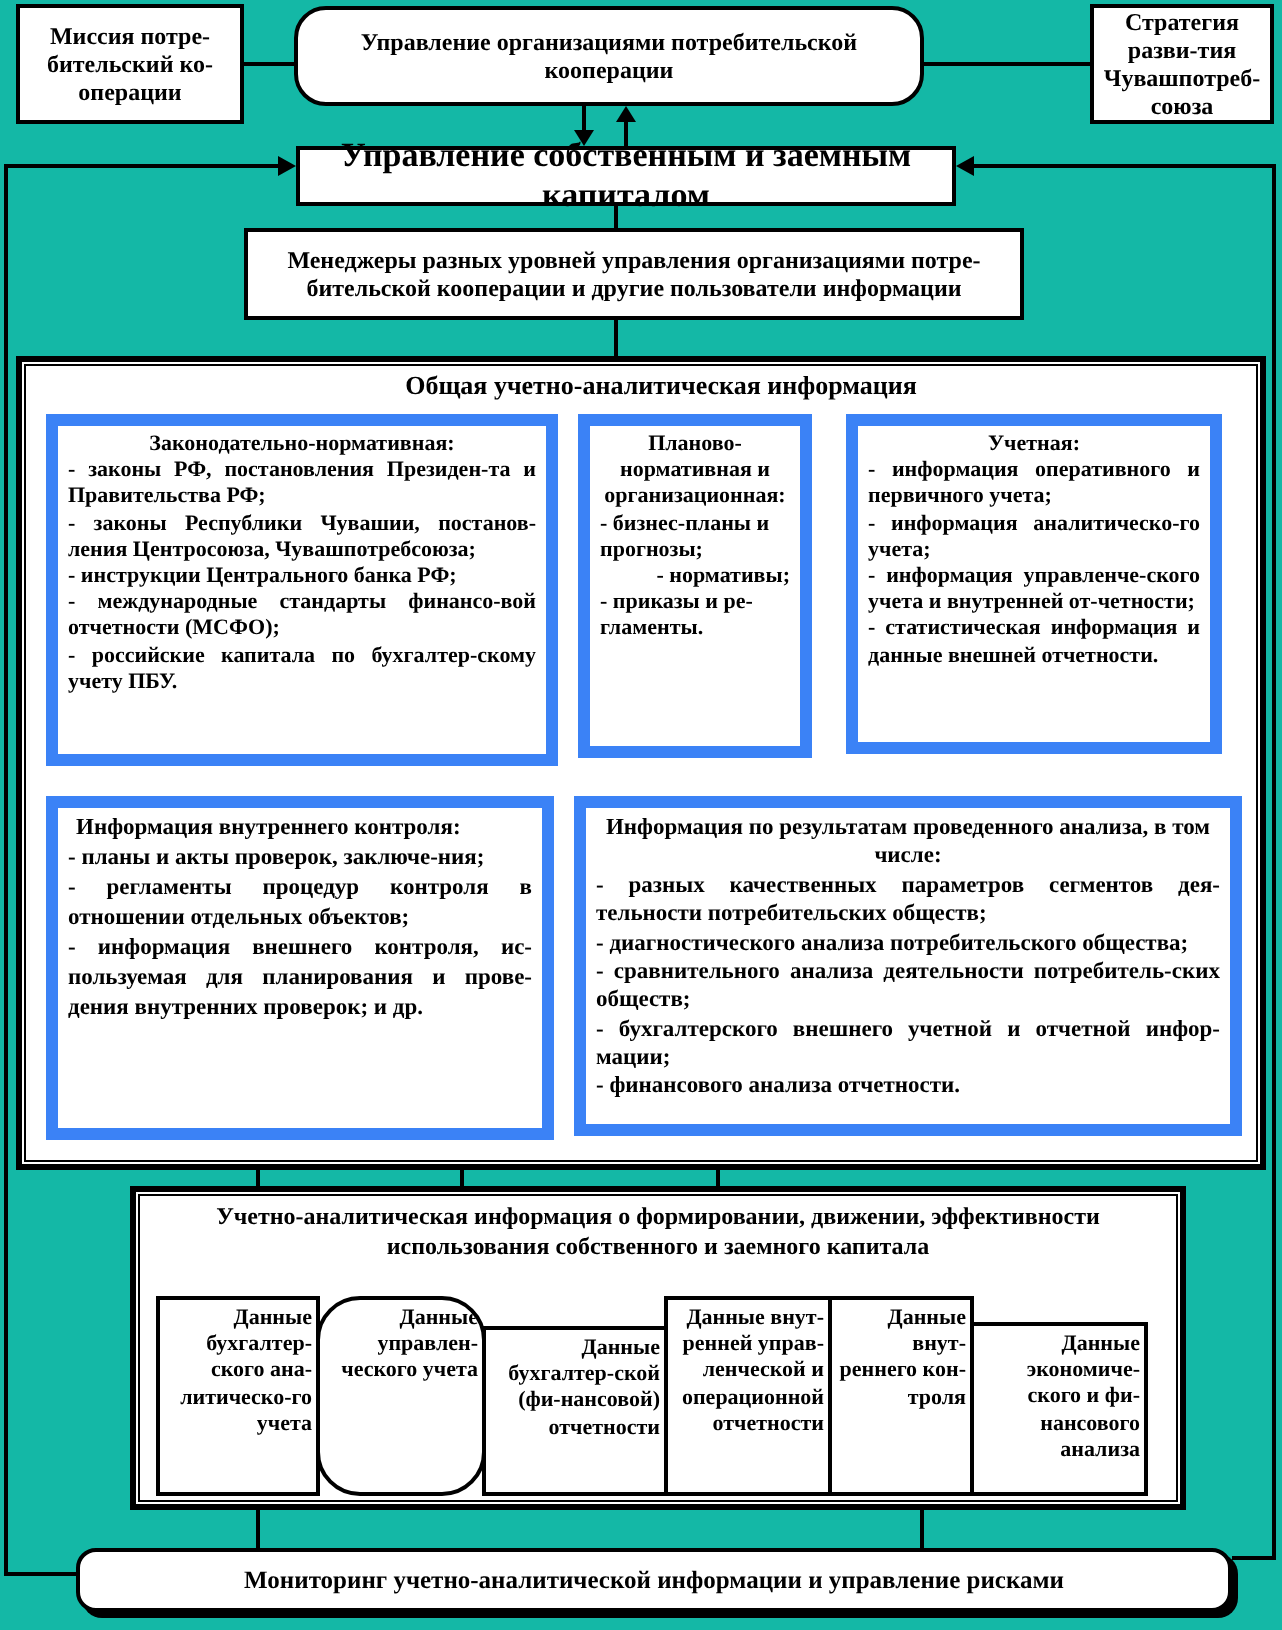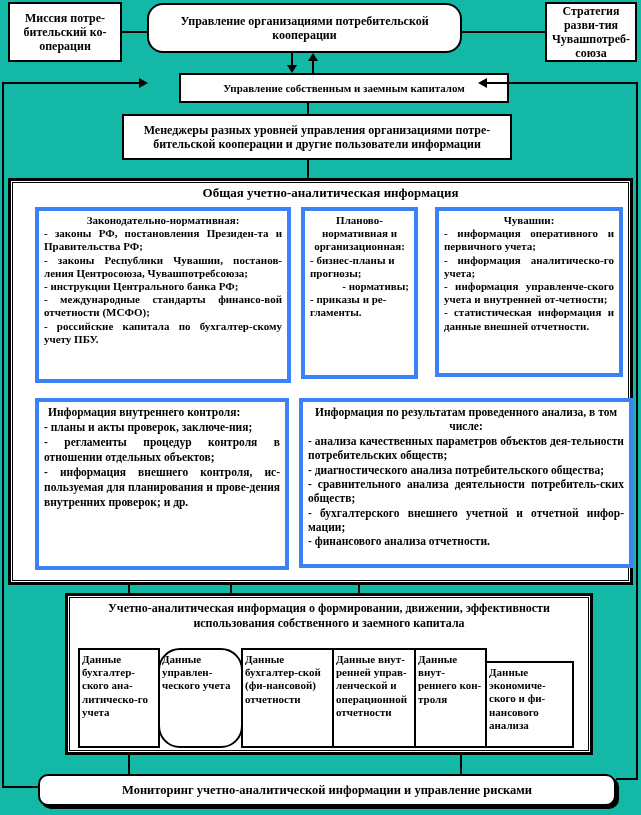--- a/index.html
+++ b/index.html
@@ -17,40 +17,40 @@
     position:absolute;background:#fff;border:3px solid #000;box-sizing:border-box;
   }
   .inner-frame{position:absolute;inset:1px;border:1px solid #000;pointer-events:none;}
   .line{position:absolute;background:#000;}
   .arr{position:absolute;width:0;height:0;}
   .arr-right{border-top:5px solid transparent;border-bottom:5px solid transparent;border-left:9px solid #000;}
   .arr-left{border-top:5px solid transparent;border-bottom:5px solid transparent;border-right:9px solid #000;}
   .arr-down{border-left:5px solid transparent;border-right:5px solid transparent;border-top:8px solid #000;}
   .arr-up{border-left:5px solid transparent;border-right:5px solid transparent;border-bottom:8px solid #000;}
   .subbox{
-    position:absolute;background:#fff;border:4px solid #3b82f6;box-sizing:border-box;
-    font-size:11px;line-height:1.2;padding:3px 5px;overflow:hidden;margin-left:12px;
+    position:absolute;background:#fff;border:6px solid #3b82f6;box-sizing:border-box;
+    font-size:11px;line-height:1.2;padding:3px 5px;overflow:hidden;
   }
   .subbox .ttl{text-align:center;}
   .subbox .ttl-left{text-align:left;padding-left:4px;}
   .subbox .item{text-align:justify;font-family:Liberation Serif, serif;}
   .bigtitle{position:absolute;left:0;right:0;top:4px;text-align:center;font-size:13px;padding-left:20px;}
   .tbl-title{position:absolute;left:6px;right:6px;top:5px;text-align:center;font-size:12px;line-height:1.25;}
   .grid{position:absolute;left:10px;top:52px;width:502px;height:100px;display:flex;}
   .cell{
     background:#fff;border:2px solid #000;box-sizing:border-box;margin-left:-2px;
-    font-size:11px;line-height:1.2;text-align:left;padding:3px 2px;overflow:hidden;
+    font-size:11px;line-height:1.2;text-align:right;padding:3px 2px;overflow:hidden;
   }
   .cell:first-child{margin-left:0;}
   .rounded{border-radius:16px;}
   .monitor{
     border-radius:10px;box-shadow:3px 3px 0 #000;font-size:12.5px;
   }
   .fs12{font-size:12px;}
-  .fs125{font-size:11px;margin-left:31px;}
+  .fs125{font-size:17px;}
 </style>
 </head>
 <body>
 
 <div class="canvas">
 
   <div class="box fs12" style="left:8px;top:2px;width:114px;height:60px;padding:2px;">
     <span>Миссия потре-бительский ко-операции</span>
   </div>
 
@@ -107,55 +107,55 @@
     </div>
 
     <div class="subbox" style="left:278px;top:26px;width:117px;height:172px;">
       <div class="ttl">Планово-нормативная и организационная:</div>
       <div class="item" style="text-align:left;">- бизнес-планы и прогнозы;</div>
       <div class="item" style="text-align:right;">- нормативы;</div>
       <div class="item" style="text-align:left;">- приказы и ре-гламенты.</div>
     </div>
 
     <div class="subbox" style="left:412px;top:26px;width:188px;height:170px;">
-      <div class="ttl">Чувашии:</div>
+      <div class="ttl">Учетная:</div>
       <div class="item">- информация оперативного и первичного учета;</div>
       <div class="item">- информация аналитическо-го учета;</div>
       <div class="item">- информация управленче-ского учета и внутренней от-четности;</div>
       <div class="item">- статистическая информация и данные внешней отчетности.</div>
     </div>
 
     <div class="subbox" style="left:12px;top:217px;width:254px;height:172px;font-size:11.5px;line-height:1.3;">
       <div class="ttl-left">Информация внутреннего контроля:</div>
       <div class="item">- планы и акты проверок, заключе-ния;</div>
       <div class="item">- регламенты процедур контроля в отношении отдельных объектов;</div>
       <div class="item">- информация внешнего контроля, ис-пользуемая для планирования и прове-дения внутренних проверок; и др.</div>
     </div>
 
     <div class="subbox" style="left:276px;top:217px;width:334px;height:170px;font-size:11.5px;line-height:1.25;">
       <div class="ttl">Информация по результатам проведенного анализа, в том числе:</div>
-      <div class="item">- анализа качественных параметров объектов дея-тельности потребительских обществ;</div>
+      <div class="item">- разных качественных параметров сегментов дея-тельности потребительских обществ;</div>
       <div class="item">- диагностического анализа потребительского общества;</div>
       <div class="item">- сравнительного анализа деятельности потребитель-ских обществ;</div>
       <div class="item">- бухгалтерского внешнего учетной и отчетной инфор-мации;</div>
       <div class="item">- финансового анализа отчетности.</div>
     </div>
   </div>
 
   <div class="line" style="left:128px;top:585px;width:2px;height:9px;"></div>
   <div class="line" style="left:230px;top:585px;width:2px;height:9px;"></div>
   <div class="line" style="left:358px;top:585px;width:2px;height:9px;"></div>
 
   <div class="frame" style="left:65px;top:593px;width:528px;height:162px;">
     <div class="inner-frame"></div>
     <div class="tbl-title">Учетно-аналитическая информация о формировании, движении, эффективности использования собственного и заемного капитала</div>
     <div class="grid">
       <div class="cell" style="width:82px;">Данные бухгалтер-ского ана-литическо-го учета</div>
       <div class="cell" style="width:85px;border-radius:22px;">Данные управлен-ческого учета</div>
-      <div class="cell" style="width:93px;">Данные бухгалтер-ской (фи-нансовой) отчетности</div>
+      <div class="cell" style="width:93px;margin-top:15px;">Данные бухгалтер-ской (фи-нансовой) отчетности</div>
       <div class="cell" style="width:84px;">Данные внут-ренней управ-ленческой и операционной отчетности</div>
       <div class="cell" style="width:73px;">Данные внут-реннего кон-троля</div>
       <div class="cell" style="width:89px;margin-top:13px;">Данные экономиче-ского и фи-нансового анализа</div>
     </div>
   </div>
 
   <div class="line" style="left:128px;top:755px;width:2px;height:20px;"></div>
   <div class="line" style="left:460px;top:755px;width:2px;height:20px;"></div>
 
   <div class="box monitor" style="left:38px;top:774px;width:578px;height:32px;">

